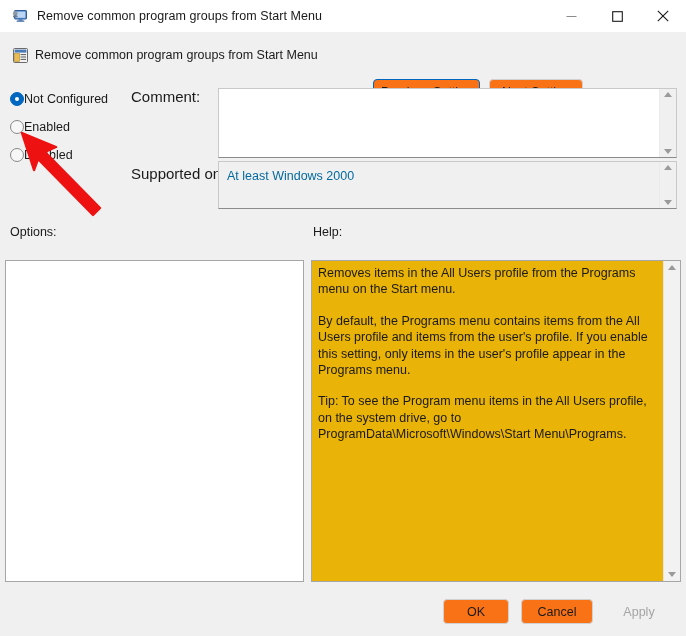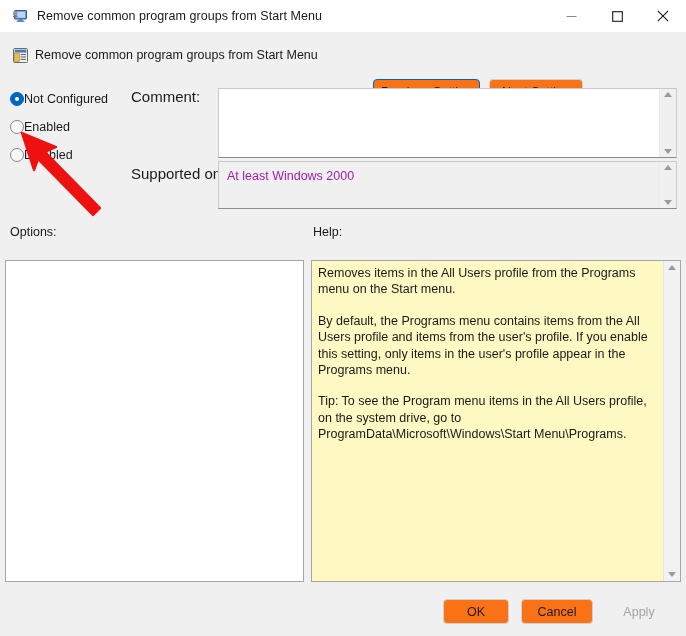--- a/index.html
+++ b/index.html
@@ -161,21 +161,21 @@
   }
   .supported-box {
     left: 218px; top: 161px;
     width: 459px; height: 48px;
     background: #f0f0f0;
   }
   .supported-text {
     position: absolute;
     left: 8px; top: 7px;
     font-size: 12.5px;
-    color: #a21caf;
+    color: #0369a1;
     white-space: nowrap;
   }
 
   
   .vscroll {
     position: absolute;
     right: 0; top: 0; bottom: 0;
     width: 17px;
     background: #f0f0f0;
     border-left: 1px solid #eaeaea;
@@ -210,21 +210,21 @@
     box-sizing: border-box;
     border: 1px solid #a6a6a6;
     background: #ffffff;
   }
   .help-panel {
     position: absolute;
     left: 311px; top: 260px;
     width: 370px; height: 322px;
     box-sizing: border-box;
     border: 1px solid #a6a6a6;
-    background: #fef9c3;
+    background: #eab308;
     overflow: hidden;
   }
   .help-text {
     position: absolute;
     left: 6px; top: 4px;
     width: 337px;
     font-size: 12.5px;
     line-height: 16.4px;
     color: #1a1a1a;
   }

